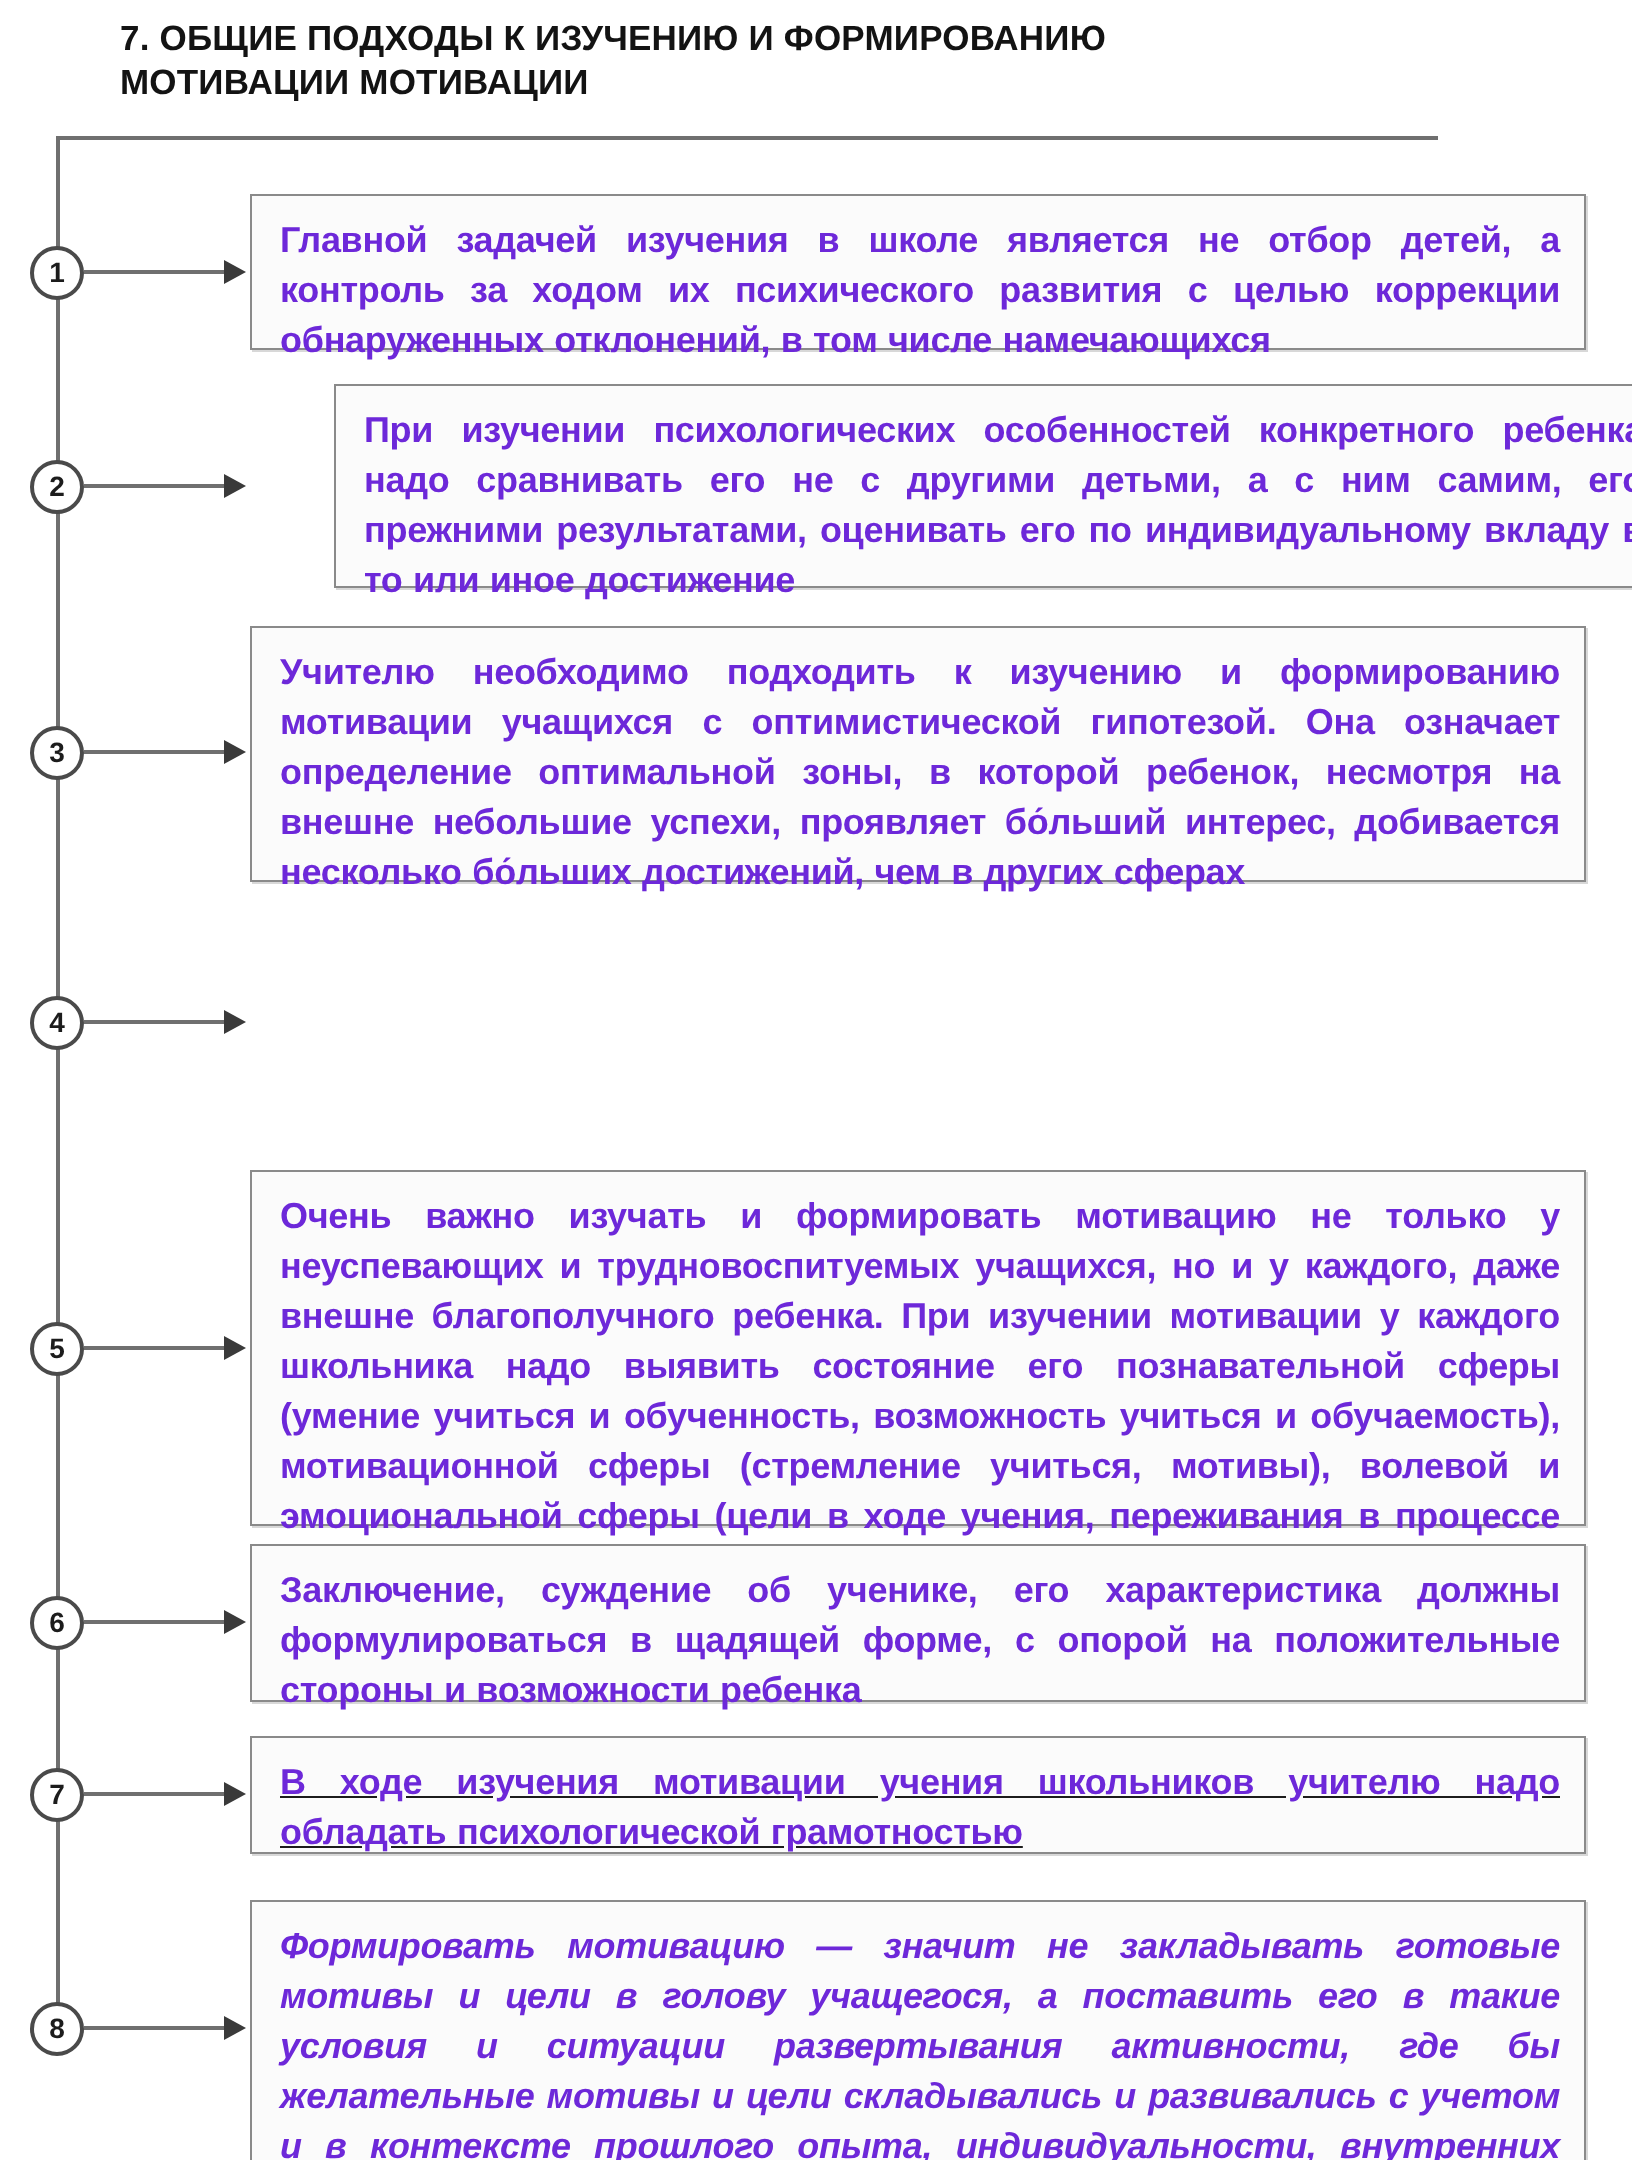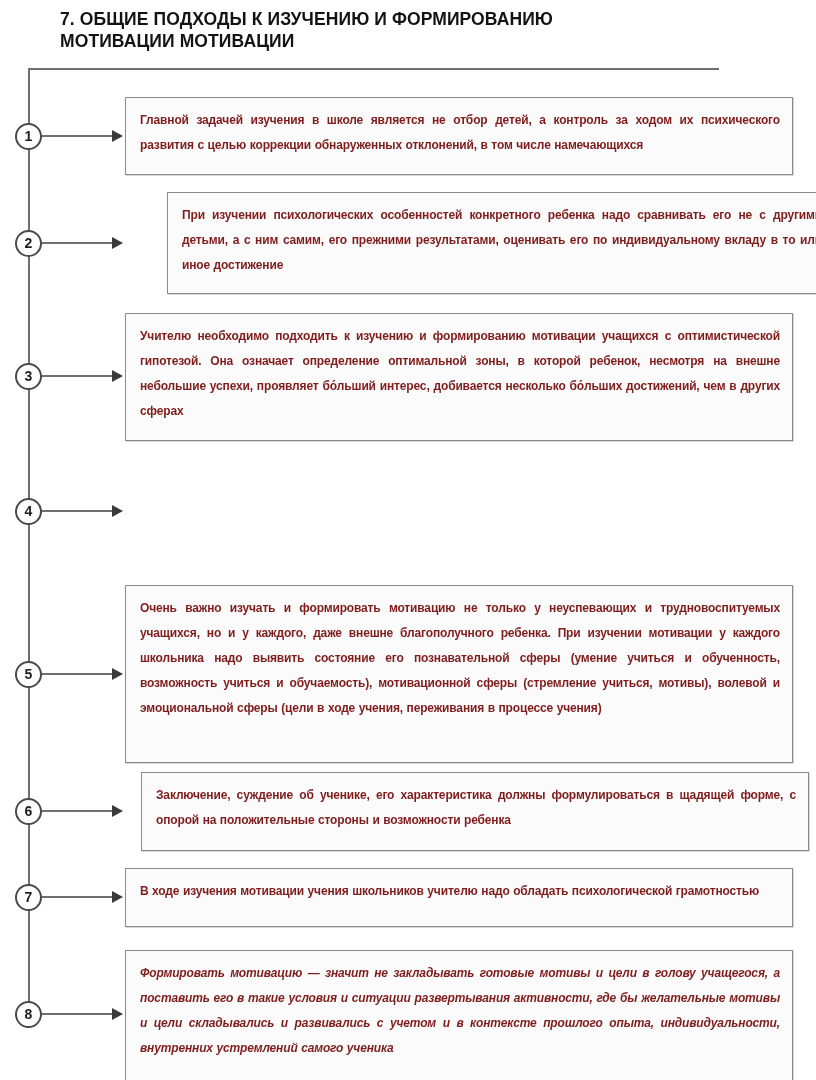--- a/index.html
+++ b/index.html
@@ -98,24 +98,24 @@
     width: 668px;
     box-sizing: border-box;
     border: 1.6px solid #8a8a8a;
     background: #fbfbfb;
     box-shadow: 1px 1px 0 #d8d8d8;
     padding: 10px 12px 9px 14px;
     z-index: 1;
   }
   .text-box p {
     margin: 0;
-    font-size: 12px;
+    font-size: 18px;
     font-weight: bold;
     line-height: 25px;
-    color: #7f1d1d;
+    color: #6d28d9;
     text-align: justify;
     text-justify: inter-word;
     letter-spacing: -0.15px;
     word-spacing: 0.4px;
   }
 </style>
 </head>
 <body>
 
 <div id="title-block">
@@ -165,30 +165,30 @@
   <div class="arrow-head" style="top:83px;"></div>
   <div class="text-box" style="top:0px; height:178px;">
     <p>Очень важно изучать и формировать мотивацию не только у неуспевающих и трудновоспитуемых учащихся, но и у каждого, даже внешне благополучного ребенка. При изучении мотивации у каждого  школьника надо выявить состояние его познавательной сферы (умение учиться и обученность, возможность учиться и обучаемость), мотивационной сферы (стремление учиться, мотивы), волевой и эмоциональной сферы (цели в ходе учения, переживания в процессе учения)</p>
   </div>
 </div>
 
 <div class="row" style="top:772px; height:79px;">
   <div class="node-circle" style="top:26px;">6</div>
   <div class="connector" style="top:38px;"></div>
   <div class="arrow-head" style="top:33px;"></div>
-  <div class="text-box" style="top:0px; height:79px;margin-left:16px;">
+  <div class="text-box" style="top:0px; height:79px;">
     <p>Заключение, суждение об ученике, его характеристика должны формулироваться в щадящей форме, с опорой  на положительные стороны и возможности ребенка</p>
   </div>
 </div>
 
 <div class="row" style="top:868px; height:59px;">
   <div class="node-circle" style="top:16px;">7</div>
   <div class="connector" style="top:28px;"></div>
   <div class="arrow-head" style="top:23px;"></div>
-  <div class="text-box" style="top:0px; height:59px;">
+  <div class="text-box" style="top:0px; height:59px;text-decoration:underline;">
     <p>В ходе изучения мотивации учения школьников учителю надо обладать психологической грамотностью</p>
   </div>
 </div>
 
 <div class="row" style="top:950px; height:128px;">
   <div class="node-circle" style="top:51px;">8</div>
   <div class="connector" style="top:63px;"></div>
   <div class="arrow-head" style="top:58px;"></div>
   <div class="text-box" style="top:0px; height:163px;font-style:italic;">
     <p>Формировать мотивацию — значит не закладывать готовые мотивы и цели в голову учащегося, а поставить его в такие условия и ситуации развертывания активности, где бы желательные мотивы и цели складывались и развивались с учетом и в контексте прошлого опыта, индивидуальности, внутренних устремлений самого ученика</p>

